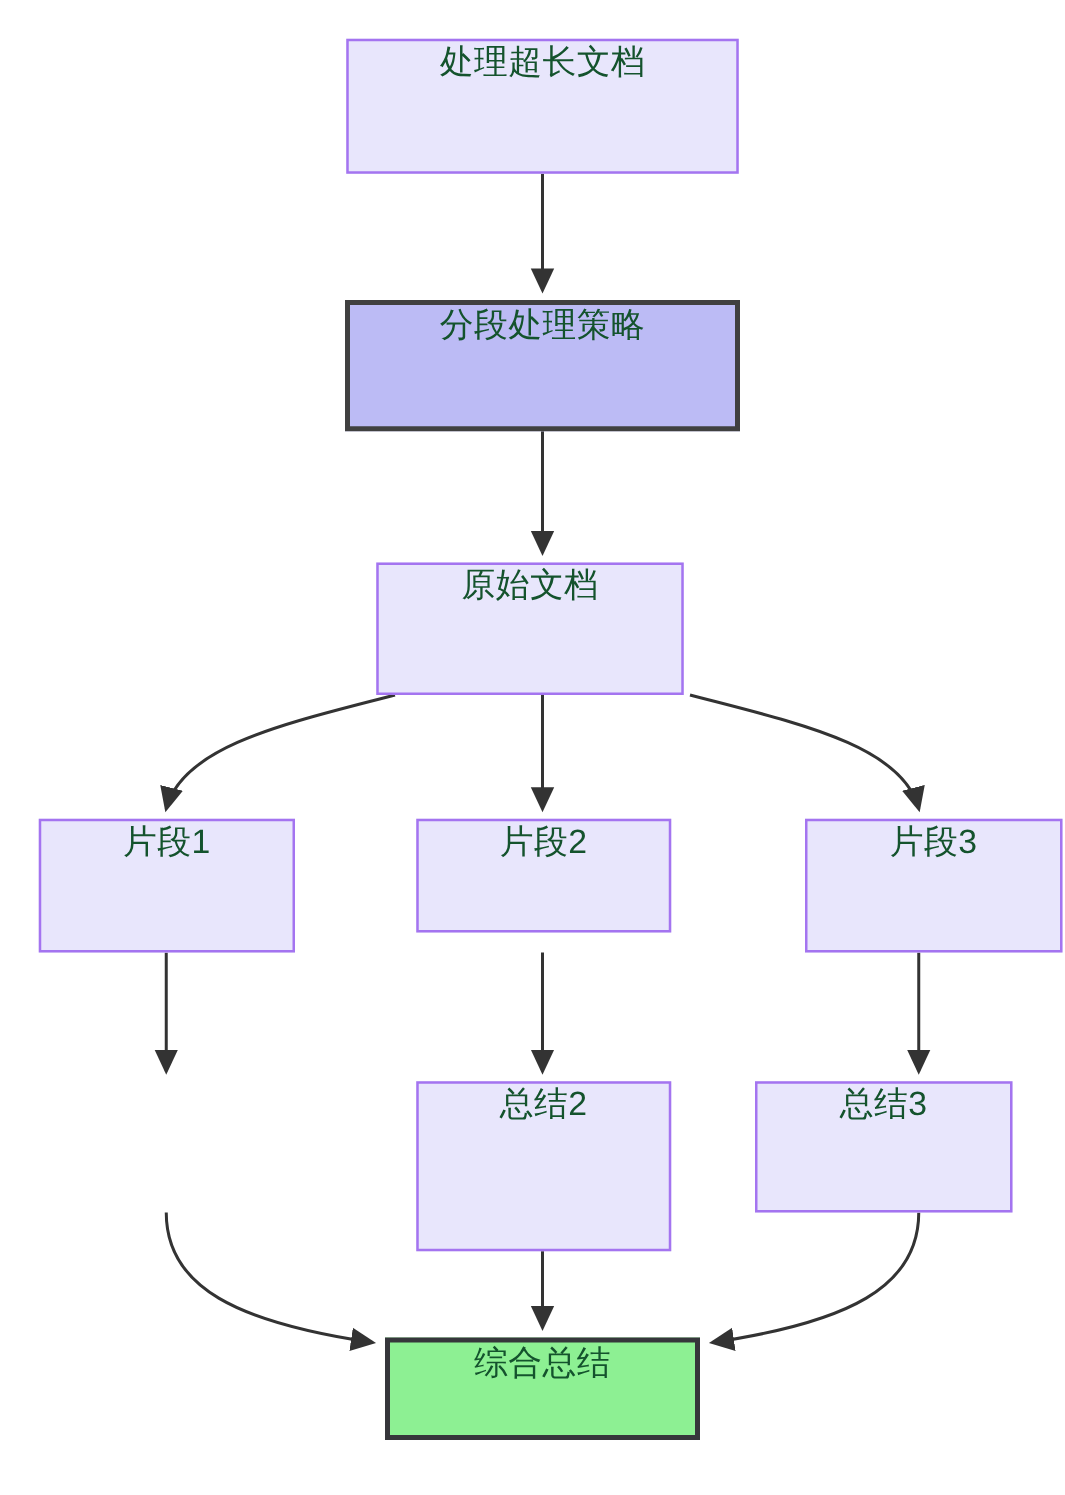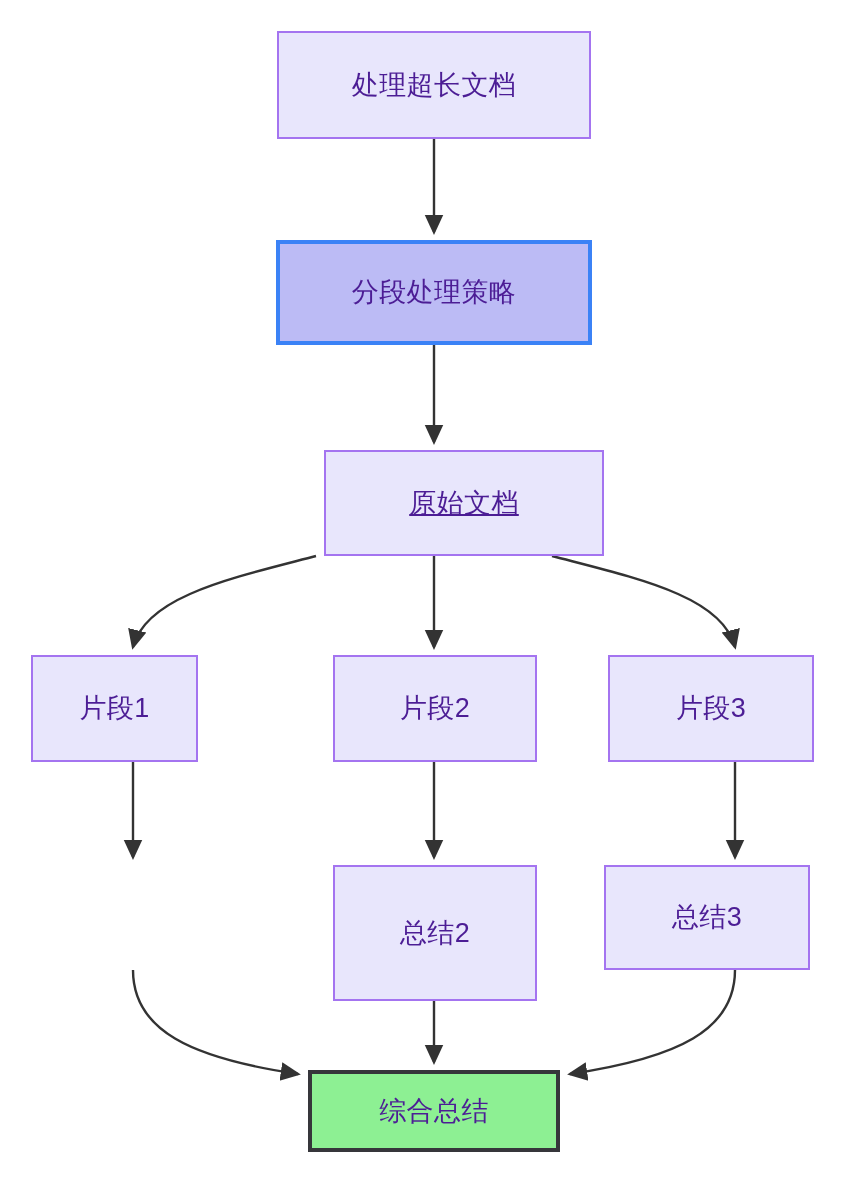--- a/index.html
+++ b/index.html
@@ -23,36 +23,35 @@
     left: 0;
     top: 0;
     width: 852px;
     height: 1196px;
     pointer-events: none;
   }
   .node {
     position: absolute;
     box-sizing: border-box;
     display: flex;
-    align-items: center;
     justify-content: center;
     text-align: center;
-    color: #4c1d95;
+    color: #14532d;
     font-size: 27px;
     line-height: 1.2;
     letter-spacing: 0.4px;
     white-space: nowrap;
   }
   .node-default {
     background: #e8e6fc;
     border: 2px solid #a474f0;
   }
   .node-strategy {
     background: #bcbbf5;
-    border: 4px solid #3b82f6;
+    border: 4px solid #404040;
   }
   .node-final {
     background: #8df093;
     border: 4px solid #36363b;
   }
 </style>
 </head>
 <body>
 
 <div id="canvas">
@@ -88,33 +87,33 @@
   </svg>
 
   <div class="node node-default" style="left:277px; top:31px; width:314px; height:108px;">
     <span>处理超长文档</span>
   </div>
 
   <div class="node node-strategy" style="left:276px; top:240px; width:316px; height:105px;">
     <span>分段处理策略</span>
   </div>
 
-  <div class="node node-default" style="left:324px; top:450px; width:280px; height:106px;text-decoration:underline;">
+  <div class="node node-default" style="left:301px; top:450px; width:246px; height:106px;">
     <span>原始文档</span>
   </div>
 
-  <div class="node node-default" style="left:31px; top:655px; width:167px; height:107px;">
+  <div class="node node-default" style="left:31px; top:655px; width:205px; height:107px;">
     <span>片段1</span>
   </div>
 
-  <div class="node node-default" style="left:333px; top:655px; width:204px; height:107px;">
+  <div class="node node-default" style="left:333px; top:655px; width:204px; height:91px;">
     <span>片段2</span>
   </div>
 
-  <div class="node node-default" style="left:608px; top:655px; width:206px; height:107px;">
+  <div class="node node-default" style="left:644px; top:655px; width:206px; height:107px;">
     <span>片段3</span>
   </div>
 
 
   <div class="node node-default" style="left:333px; top:865px; width:204px; height:136px;">
     <span>总结2</span>
   </div>
 
   <div class="node node-default" style="left:604px; top:865px; width:206px; height:105px;">
     <span>总结3</span>

